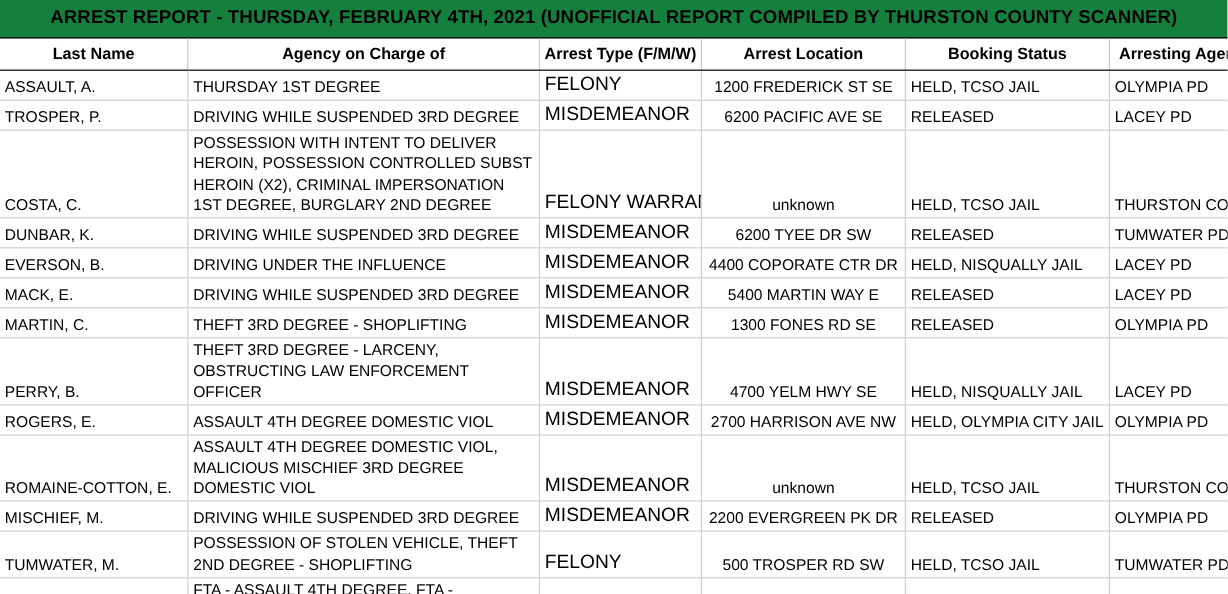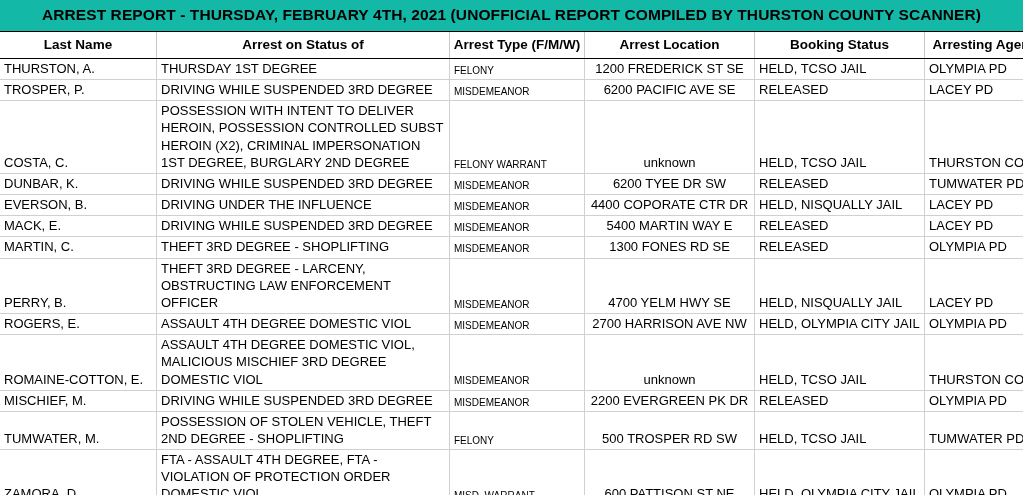--- a/index.html
+++ b/index.html
@@ -12,21 +12,21 @@
     width: 1023px;
     height: 495px;
     overflow: hidden;
     color: #000000;
   }
   .report {
     width: 1023px;
     box-sizing: border-box;
   }
   .title-bar {
-    background: #14b8a6;
+    background: #15803d;
     text-align: center;
     font-weight: bold;
     font-size: 15.5px;
     letter-spacing: 0.1px;
     padding: 6px 0 7px 0;
     border-bottom: 1px solid #000;
   }
   table {
     border-collapse: collapse;
     width: 1023px;
@@ -56,43 +56,43 @@
   td:last-child { border-right: none; }
   td.wrap {
     white-space: normal;
   }
   .c-name   { width: 152px; margin-left: 40px; }
   .c-charge { width: 288px; }
   .c-type   { width: 130px; }
   .c-loc    { width: 165px; text-align: center; }
   .c-status { width: 165px; margin-left: 15px; }
   .c-agency { width: 123px; }
-  .type-cell { font-size: 10px; }
+  .type-cell { font-size: 16px; }
 </style>
 </head>
 <body>
 
 <div class="report">
 
   <div class="title-bar">ARREST REPORT - THURSDAY, FEBRUARY 4TH, 2021  (UNOFFICIAL REPORT COMPILED BY THURSTON COUNTY SCANNER)</div>
 
   <table>
     <thead>
       <tr>
         <th class="c-name">Last Name</th>
-        <th class="c-charge">Arrest on Status of</th>
+        <th class="c-charge">Agency on Charge of</th>
         <th class="c-type">Arrest Type (F/M/W)</th>
         <th class="c-loc">Arrest Location</th>
         <th class="c-status">Booking Status</th>
         <th class="c-agency">Arresting Agency</th>
       </tr>
     </thead>
     <tbody>
         <tr>
-          <td class="c-name">THURSTON, A.</td>
+          <td class="c-name">ASSAULT, A.</td>
           <td class="c-charge wrap">THURSDAY 1ST DEGREE</td>
           <td class="c-type type-cell">FELONY</td>
           <td class="c-loc">1200 FREDERICK ST SE</td>
           <td class="c-status">HELD, TCSO JAIL</td>
           <td class="c-agency">OLYMPIA PD</td>
         </tr>
         <tr>
           <td class="c-name">TROSPER, P.</td>
           <td class="c-charge wrap">DRIVING WHILE SUSPENDED 3RD DEGREE</td>
           <td class="c-type type-cell">MISDEMEANOR</td>

